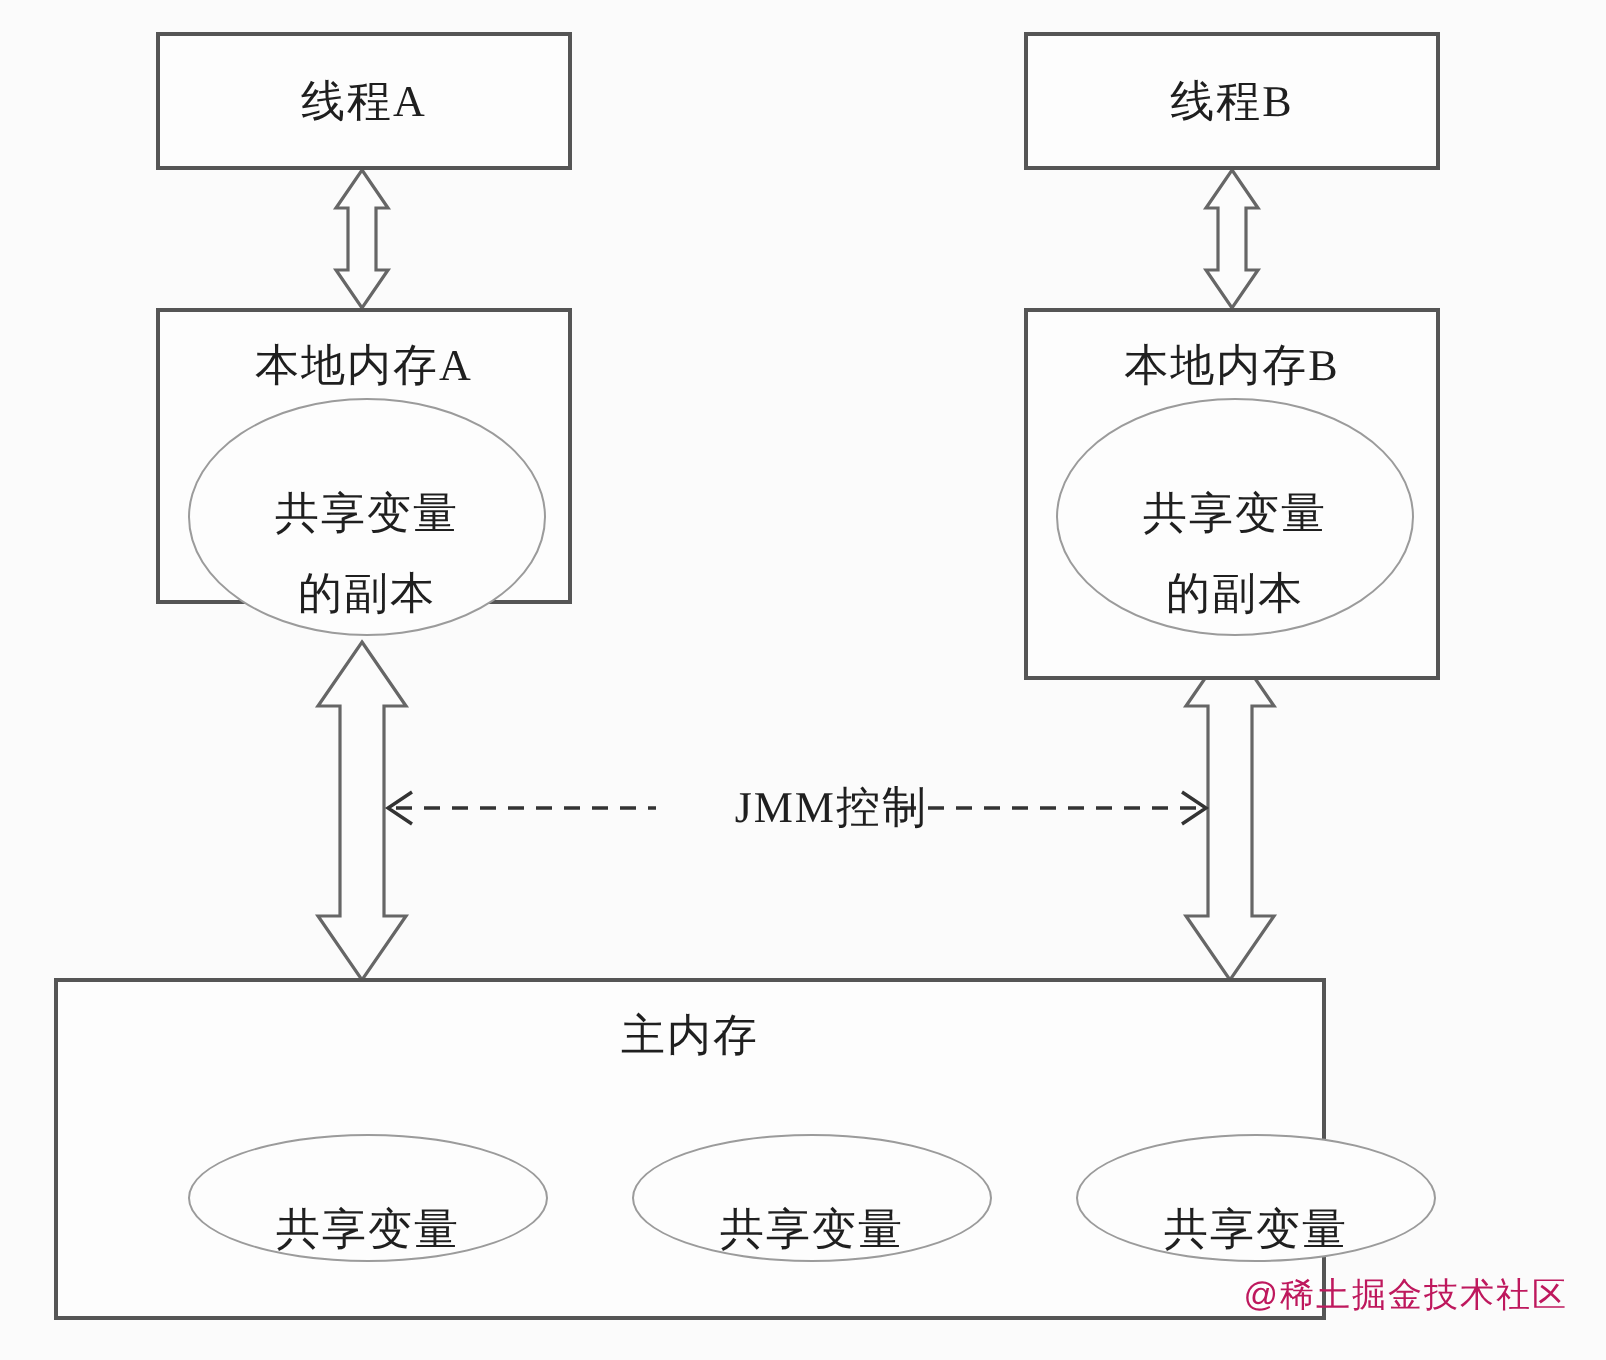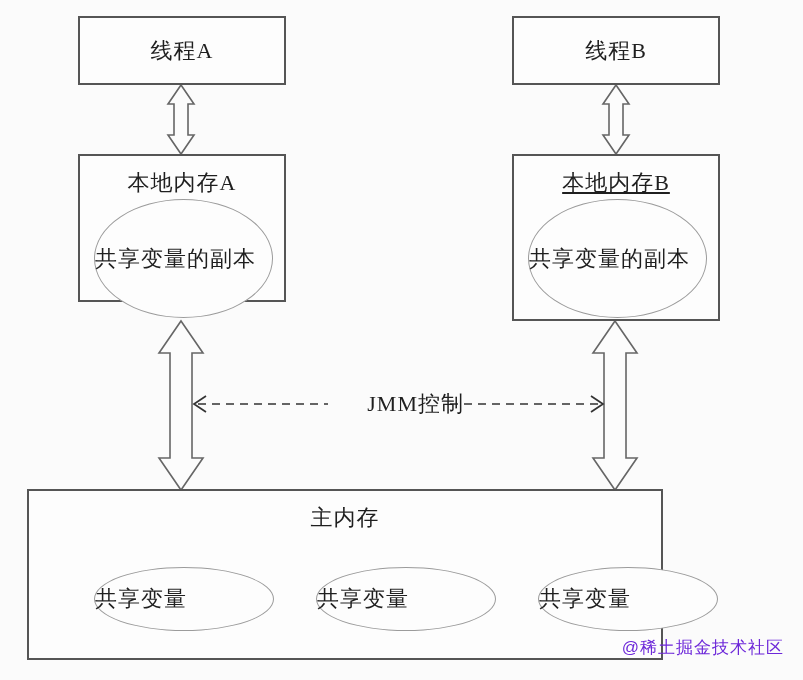--- a/index.html
+++ b/index.html
@@ -41,44 +41,44 @@
     letter-spacing: 1px;
     margin-top: 12px;
   }
   .ellipse {
     position: absolute;
     border: 1.5px solid #9b9b9b;
     border-radius: 50%;
     background: #fdfdfd;
     box-sizing: border-box;
     display: flex;
-    flex-direction: row;
+    flex-direction: column;
     align-items: center;
-    justify-content: flex-start;
+    justify-content: flex-end;
     font-size: 22px;
     letter-spacing: 1px;
     line-height: 40px;
     text-align: center;
   }
   .jmm-label {
     position: absolute;
     left: 312px;
     top: 389px;
     width: 152px;
     text-align: right;
     font-size: 22px;
     letter-spacing: 1px;
   }
   .watermark {
     position: absolute;
     top: 636px;
     right: 19px;
     font-size: 17px;
     letter-spacing: 1px;
-    color: #6d28d9;
+    color: #be185d;
     font-family: "Liberation Sans", "DejaVu Sans", sans-serif;
   }
 </style>
 </head>
 <body>
 
 <div class="stage">
 
   <svg class="arrow-layer" width="803" height="680" viewBox="0 0 803 680" xmlns="http://www.w3.org/2000/svg">
 
@@ -106,21 +106,21 @@
   </div>
 
   <div class="box" style="left:78px; top:154px; width:208px; height:148px;">
     <span class="mem-label">本地内存A</span>
     <div class="ellipse" style="left:14px; top:43px; width:179px; height:119px;">
       <span>共享变量</span>
       <span>的副本</span>
     </div>
   </div>
 
-  <div class="box" style="left:512px; top:154px; width:208px; height:167px;text-decoration:underline;">
+  <div class="box" style="left:512px; top:154px; width:208px; height:186px;">
     <span class="mem-label">本地内存B</span>
     <div class="ellipse" style="left:14px; top:43px; width:179px; height:119px;">
       <span>共享变量</span>
       <span>的副本</span>
     </div>
   </div>
 
   <div class="jmm-label">JMM控制</div>
 
   <div class="box" style="left:27px; top:489px; width:636px; height:171px;">

